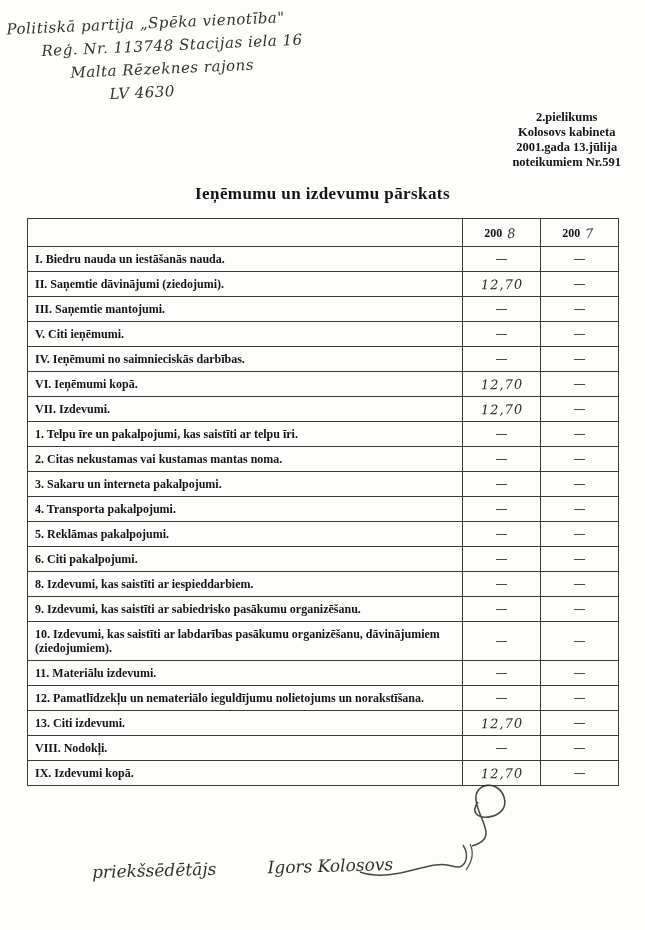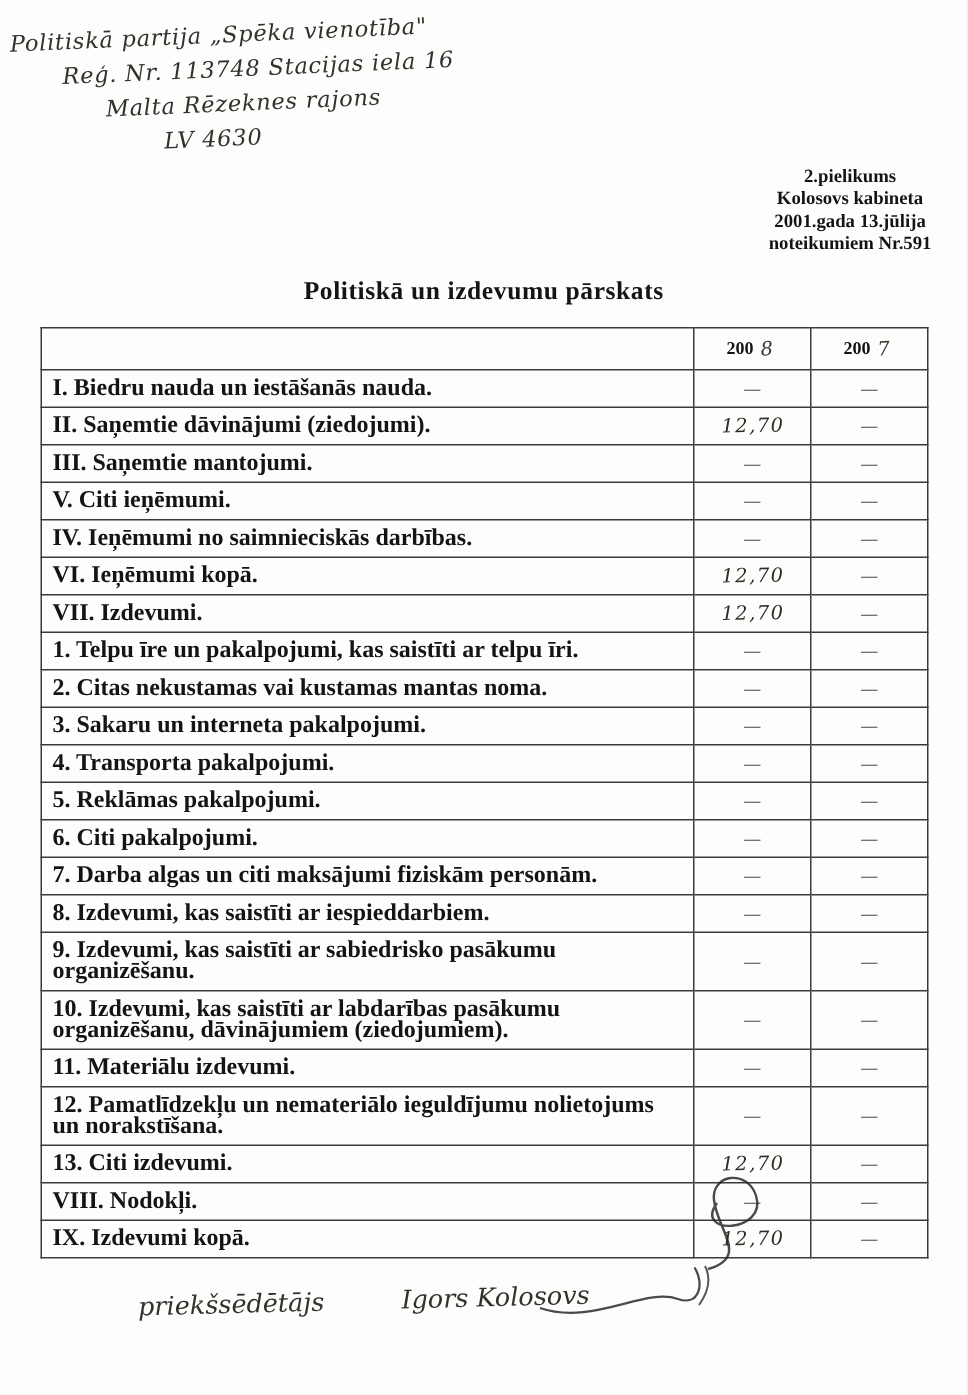--- a/index.html
+++ b/index.html
@@ -47,21 +47,21 @@
     width:592px;
     border-collapse:collapse;
     table-layout:fixed;
   }
   table.report td, table.report th{
     border:1px solid #3c3a38;
     vertical-align:middle;
   }
   td.lbl{
     font-weight:bold;
-    font-size:16px;line-height:14px;
+    font-size:12px;line-height:14px;
     padding:5px 8px 5px 7px;
     font-family:Liberation Serif, serif;
   }
   td.corner{height:25px;}
   th.year{
     width:75px;
     font-weight:bold;font-size:12px;
     text-align:center;
   }
   th.year .yr-digit{
@@ -109,21 +109,21 @@
     <div class="l4">LV 4630</div>
   </div>
 
   <div class="ref">
     <div>2.pielikums</div>
     <div>Kolosovs kabineta</div>
     <div>2001.gada 13.jūlija</div>
     <div>noteikumiem Nr.591</div>
   </div>
 
-  <div class="title">Politiskā un izdevumu pārskats</div>
+  <div class="title">Ieņēmumu un izdevumu pārskats</div>
 
   <table class="report">
     <thead>
       <tr>
         <td class="corner"></td>
         <th class="year"><span>200</span><span class="yr-digit">8</span></th>
         <th class="year"><span>200</span><span class="yr-digit">7</span></th>
       </tr>
     </thead>
     <tbody>
@@ -186,25 +186,20 @@
           <td class="lbl">5. Reklāmas pakalpojumi.</td>
           <td class="val">—</td>
           <td class="val">—</td>
         </tr>
         <tr>
           <td class="lbl">6. Citi pakalpojumi.</td>
           <td class="val">—</td>
           <td class="val">—</td>
         </tr>
         <tr>
-          <td class="lbl">7. Darba algas un citi maksājumi fiziskām personām.</td>
-          <td class="val">—</td>
-          <td class="val">—</td>
-        </tr>
-        <tr>
           <td class="lbl">8. Izdevumi, kas saistīti ar iespieddarbiem.</td>
           <td class="val">—</td>
           <td class="val">—</td>
         </tr>
         <tr>
           <td class="lbl">9. Izdevumi, kas saistīti ar sabiedrisko pasākumu organizēšanu.</td>
           <td class="val">—</td>
           <td class="val">—</td>
         </tr>
         <tr>

